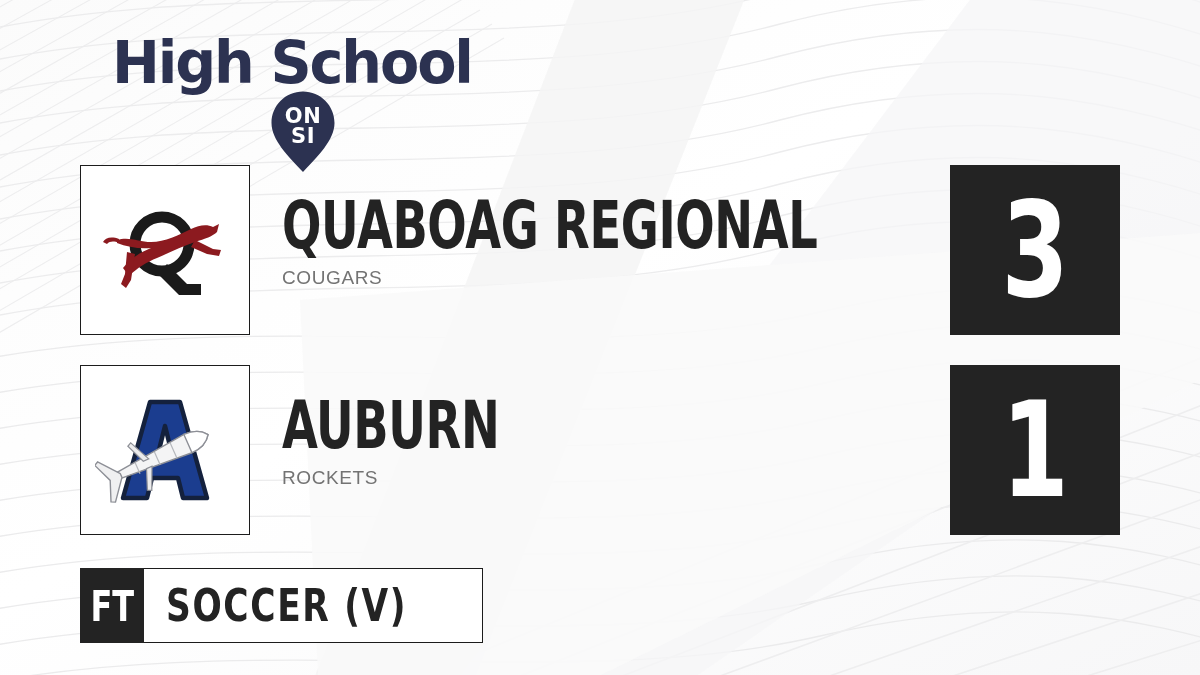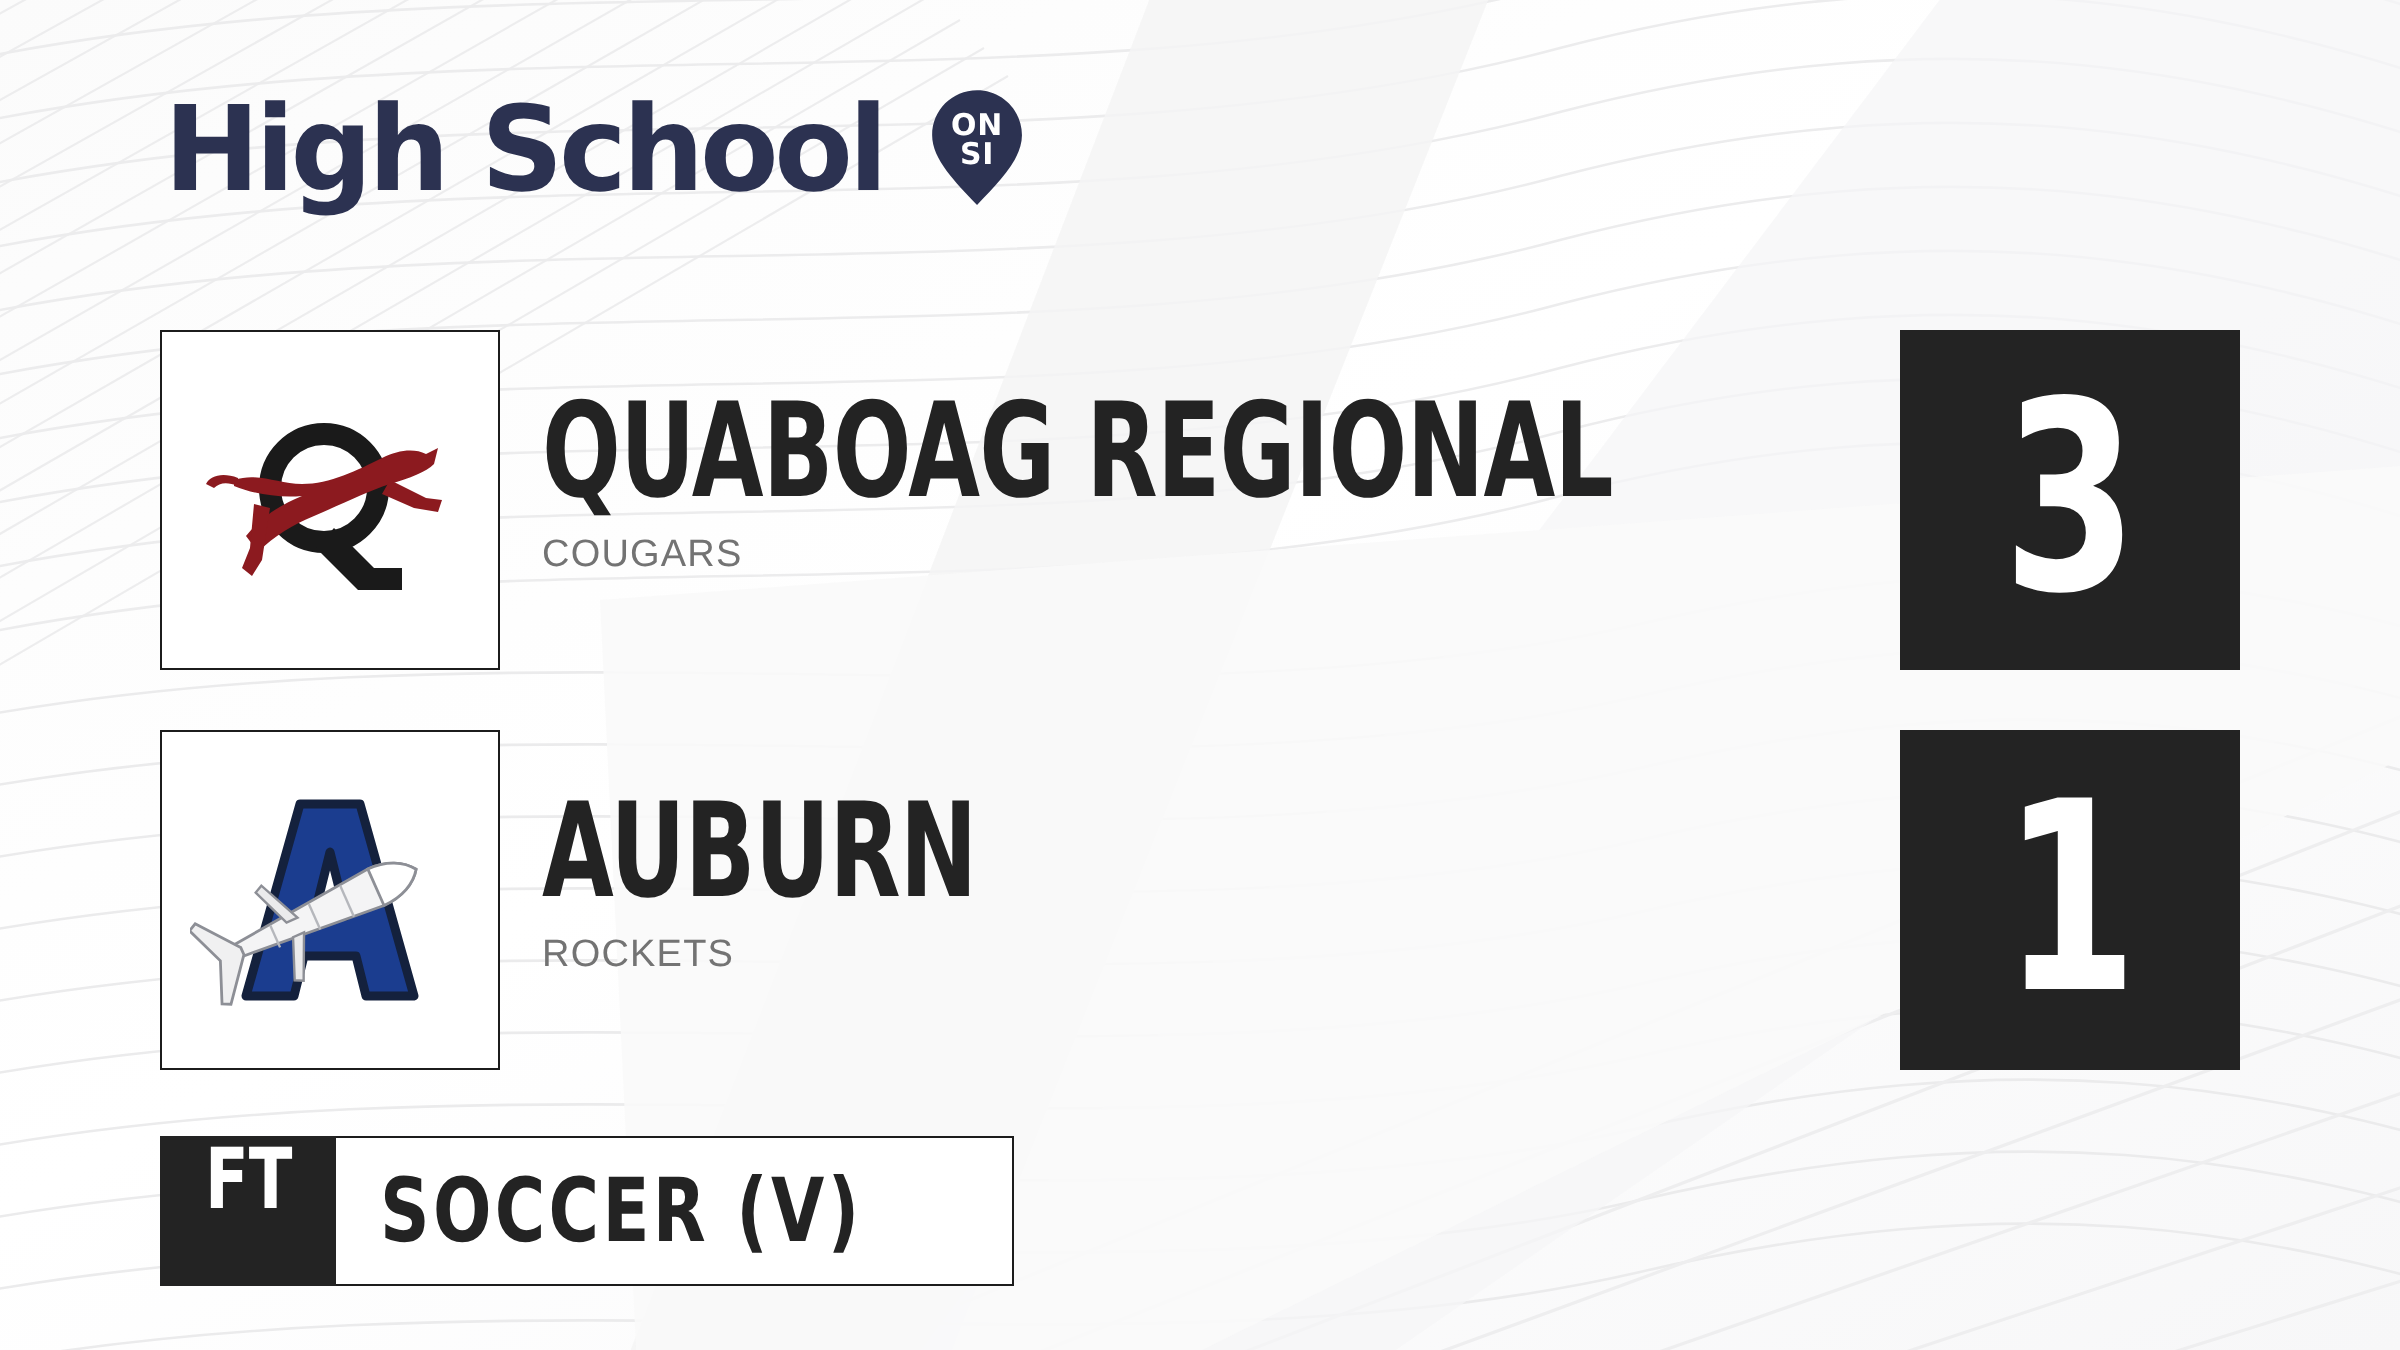--- a/index.html
+++ b/index.html
@@ -14,21 +14,21 @@
   
   #bg-texture { position:absolute; inset:0; width:1200px; height:675px; z-index:0; }
 
   
   .logo-lockup {
     position:absolute;
     left:82px; top:34px;
     z-index:5;
     width:430px;
   }
-  .logo-row { display:flex; align-items:center; }
+  .logo-row { display:flex; align-items:center;flex-direction:column; }
   .logo-wordmark {
     font-family:"DejaVu Sans", sans-serif;
     font-weight:bold;
     font-size:59px;
     letter-spacing:-2.2px;
     color:#2c3251;
     line-height:0.98;
     white-space:nowrap;
     transform:scaleX(0.97);
     transform-origin:left center;
@@ -60,21 +60,21 @@
     left:0; top:0;
     width:170px; height:170px;
     background:#ffffff;
     border:1.6px solid #1c1c1c;
     display:flex;
     align-items:center;
     justify-content:center;
   }
   .team-text {
     position:absolute;
-    left:191px;
+    left:202px;
     top:30px;
     width:700px;
   }
   .team-name {
     font-family:"DejaVu Sans", sans-serif;
     font-weight:bold;
     font-size:58px;
     line-height:0.95;
     letter-spacing:-0.5px;
     color:#232323;
@@ -114,23 +114,24 @@
 
   
   .status-bar {
     position:absolute;
     left:80px; top:568px;
     z-index:5;
     display:flex;
     height:75px;
   }
   .status-period {
-    width:88px;
+    width:64px;
     background:#232323;
     display:flex;
+    align-items:center;
     justify-content:center;
   }
   .status-period-label {
     font-family:"DejaVu Sans", sans-serif;
     font-weight:bold;
     font-size:40px;
     color:#ffffff;
     letter-spacing:0px;
     transform:scaleX(0.80) scaleY(1.05);
   }

